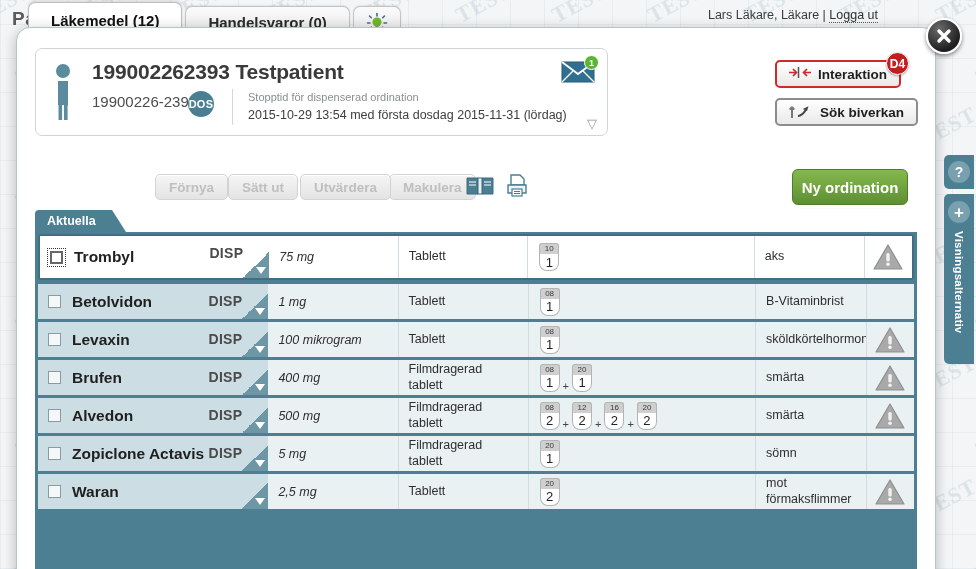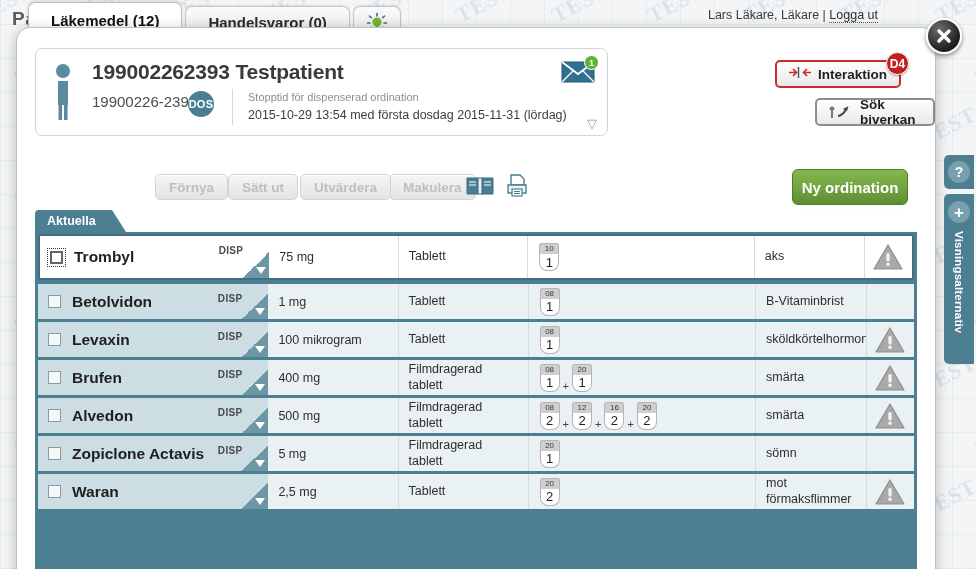--- a/index.html
+++ b/index.html
@@ -170,21 +170,20 @@
   }
   .btn-interaktion {
     left: 758px; top: 32px;
     border: 2px solid #cc2b2b;
     color: #1e1e1e;
   }
   .btn-biverkan {
     left: 758px; top: 70px;
     border: 2px solid #8d8d8d;
     color: #1e1e1e;
-    margin-left: 40px;
   }
   .d4-badge {
     position: absolute; right: -10px; top: -10px;
     width: 23px; height: 23px; border-radius: 50%;
     background: #c01f1f; color: #fff;
     font-size: 12px; font-weight: bold;
     display: flex; align-items: center; justify-content: center;
     border: 1.5px solid #fff;
     box-shadow: 0 1px 2px rgba(0,0,0,.3);
   }
@@ -291,36 +290,36 @@
     outline-offset: 2px;
     border: 2px solid #666;
     background: #fff;
   }
   .med-name {
     font-size: 15.5px; font-weight: bold; color: #1f1f1f;
     white-space: nowrap;
   }
   .disp {
     position: absolute; right: 26px; top: 9px;
-    font-size: 10px; font-weight: bold; color: #4a4a4a;
+    font-size: 14px; font-weight: bold; color: #4a4a4a;
     letter-spacing: .3px;
   }
   .corner {
     position: absolute; right: 0; bottom: 0;
     width: 26px; height: 26px;
     background: linear-gradient(to bottom right, transparent 50%, #6e97a6 50%);
   }
   .corner::after {
     content: "";
     position: absolute; right: 3px; bottom: 4px;
     border-style: solid;
     border-width: 7px 5px 0 5px;
     border-color: #fff transparent transparent transparent;
   }
-  .c-strength { width: 133px; }
+  .c-strength { width: 133px; font-style: italic; }
   .c-form     { width: 133px; }
   .c-dose     { width: 233px; }
   .c-reason   { width: 113px; line-height: 1.25; }
   .c-warn     { width: 48px; justify-content: center; border-right: none; }
 
   .dose-group { display: flex; align-items: flex-end; gap: 1px; }
   .dose-badge {
     position: relative;
     width: 22px;
     display: flex; flex-direction: column; align-items: center;

